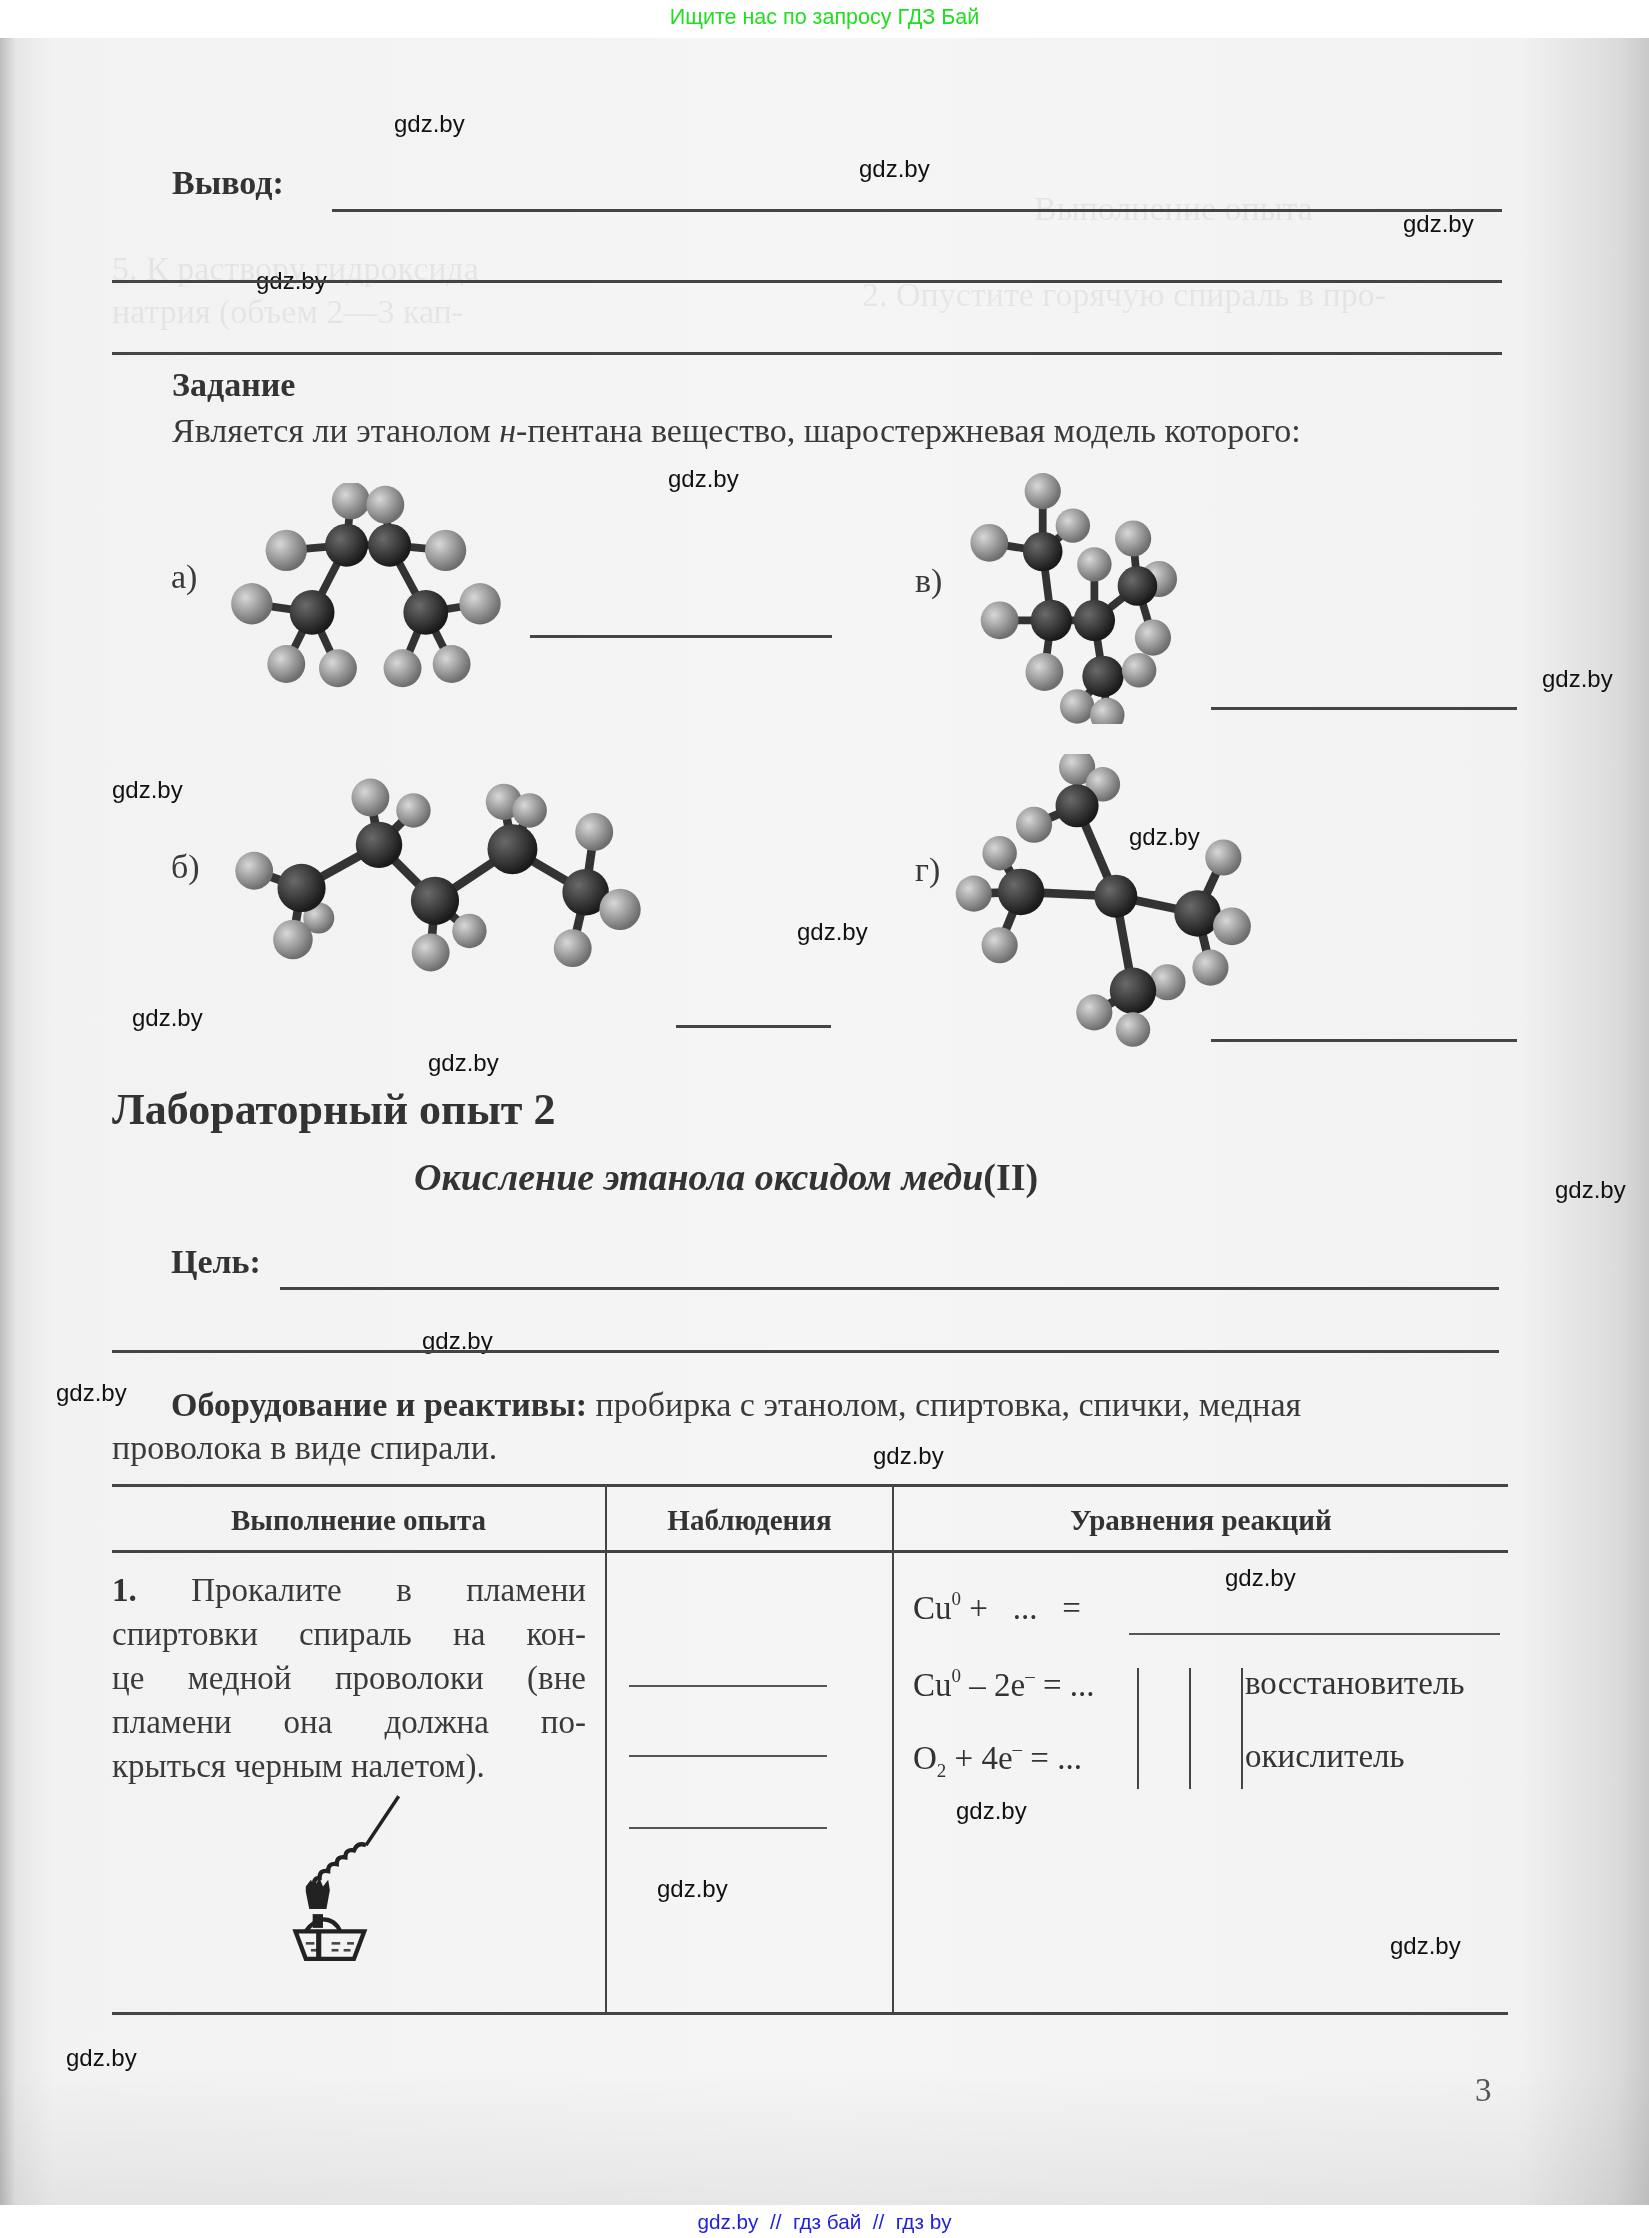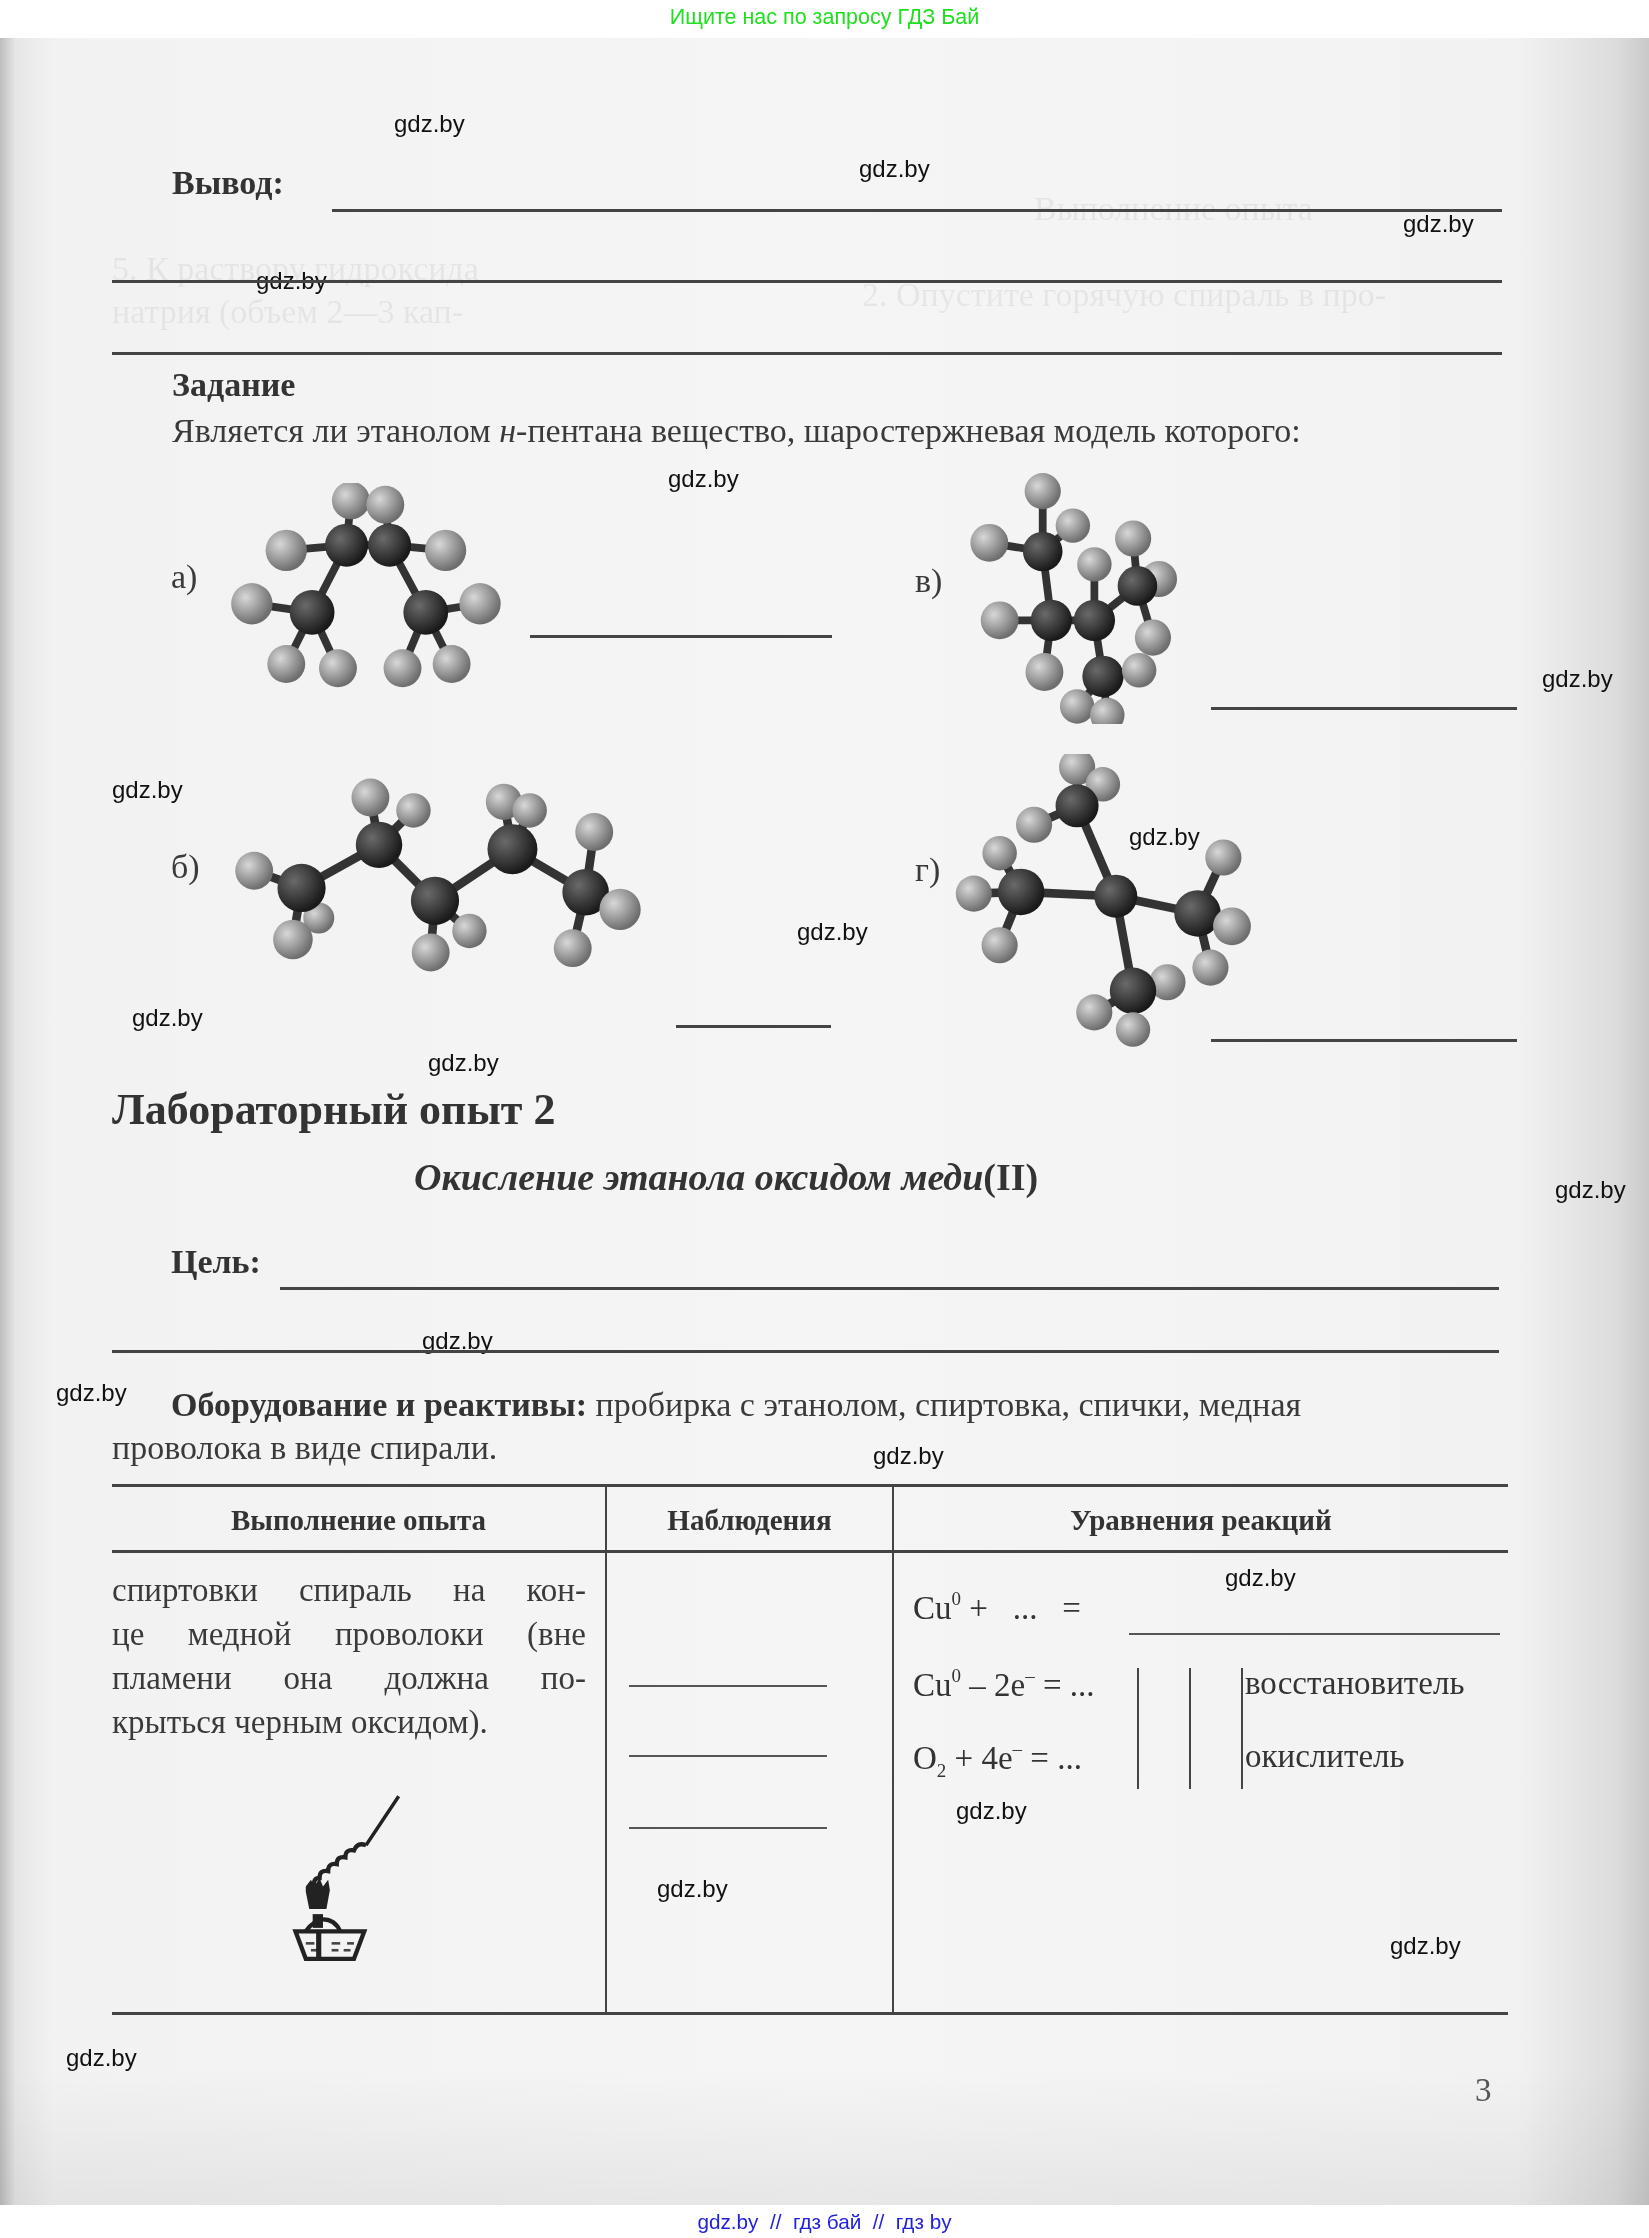--- a/index.html
+++ b/index.html
@@ -254,24 +254,25 @@
   <div class="abs hline" style="left:112px;top:1550px;width:1396px;"></div>
   <div class="abs hline" style="left:112px;top:2012px;width:1396px;"></div>
   <div class="abs vline" style="left:605px;top:1484px;height:530px;"></div>
   <div class="abs vline" style="left:892px;top:1484px;height:530px;"></div>
 
   <div class="abs bold" style="left:112px;top:1504px;width:493px;text-align:center;font-size:29px;">Выполнение опыта</div>
   <div class="abs bold" style="left:607px;top:1504px;width:285px;text-align:center;font-size:29px;">Наблюдения</div>
   <div class="abs bold" style="left:894px;top:1504px;width:614px;text-align:center;font-size:29px;">Уравнения реакций</div>
 
   <div class="abs" style="left:112px;top:1568px;width:474px;font-size:33px;line-height:44px;">
+    <div class="just"><b style="color:#333;">1.</b> <span>Прокалите в пламени</span></div>
     <div class="just">спиртовки спираль на кон-</div>
     <div class="just">це медной проволоки (вне</div>
     <div class="just">пламени она должна по-</div>
-    <div>крыться черным оксидом).</div>
+    <div>крыться черным налетом).</div>
   </div>
 
   <svg class="abs" style="left:280px;top:1792px;" width="129" height="172" viewBox="0 0 150 200">
     <line x1="138" y1="5" x2="100" y2="62" stroke="#222" stroke-width="4"></line>
     <path d="M100 62 q-10 -4 -14 6 q-10 -2 -10 8 q-10 -2 -10 8 q-10 -2 -10 8 q-10 -2 -10 8 q-8 0 -6 10" stroke="#222" stroke-width="5" fill="none"></path>
     <path d="M30 110 l6 -8 l4 8 l6 -10 l4 10 l6 -8 l2 12 l-4 22 l-20 0 l-4 -20 z" fill="#222"></path>
     <rect x="38" y="142" width="12" height="16" fill="#222"></rect>
     <path d="M18 162 l80 0 l-12 32 l-56 0 z" stroke="#222" stroke-width="5" fill="none"></path>
     <path d="M30 162 q 10 -14 20 -14 q 14 0 20 14" stroke="#222" stroke-width="5" fill="none"></path>
     <g stroke="#444" stroke-width="3">

